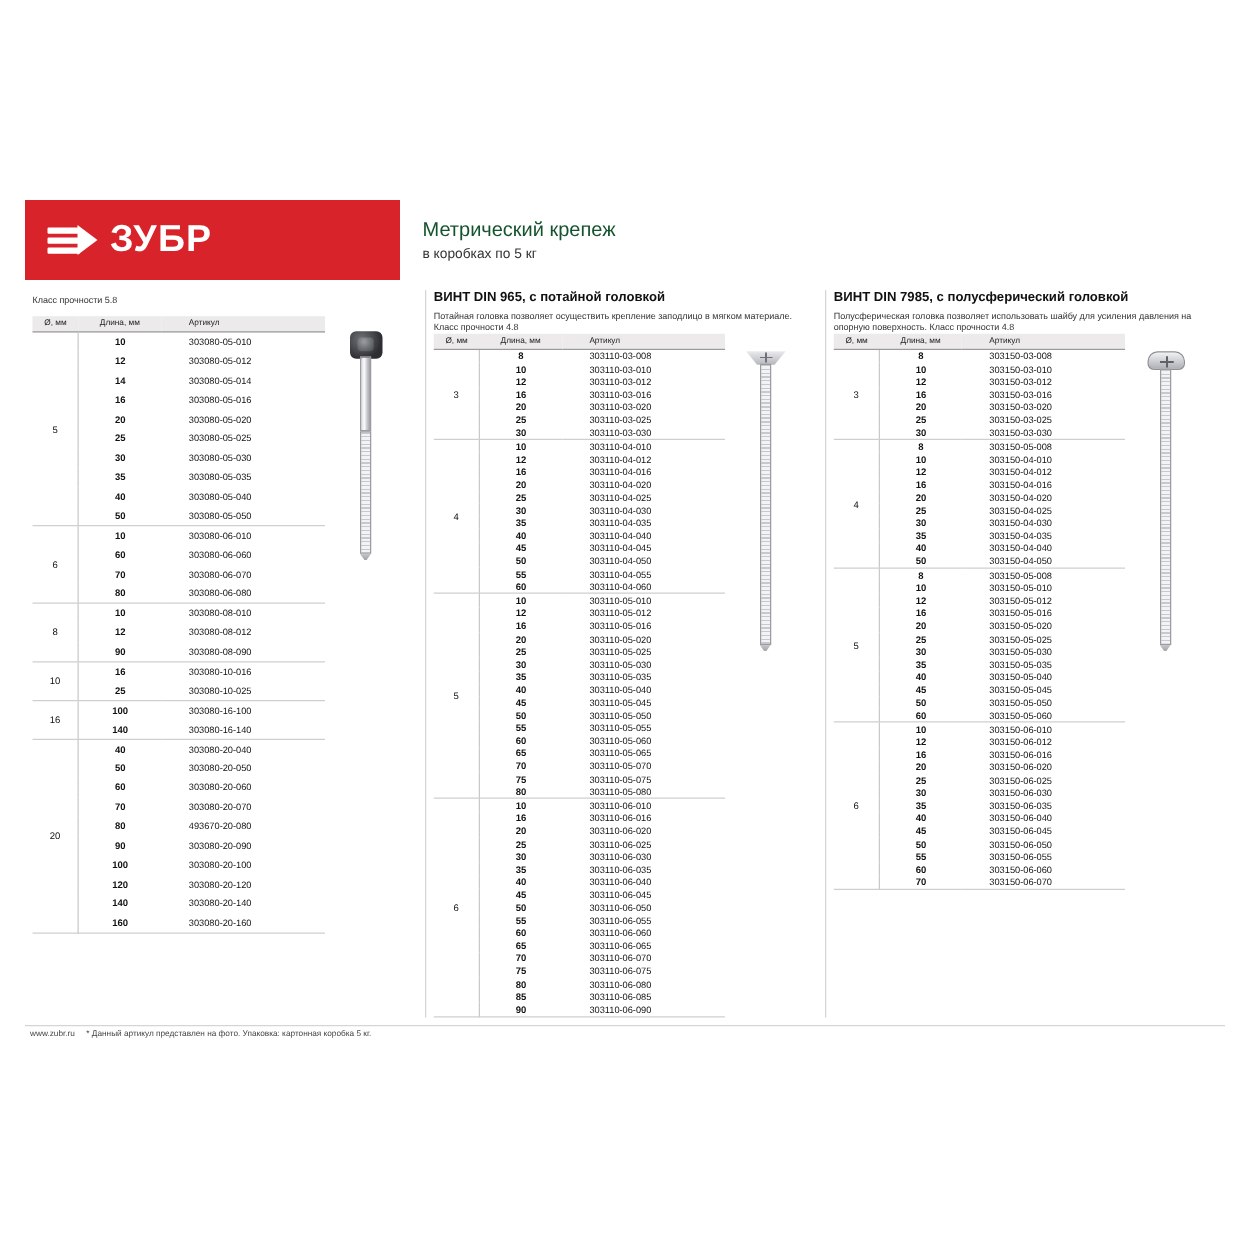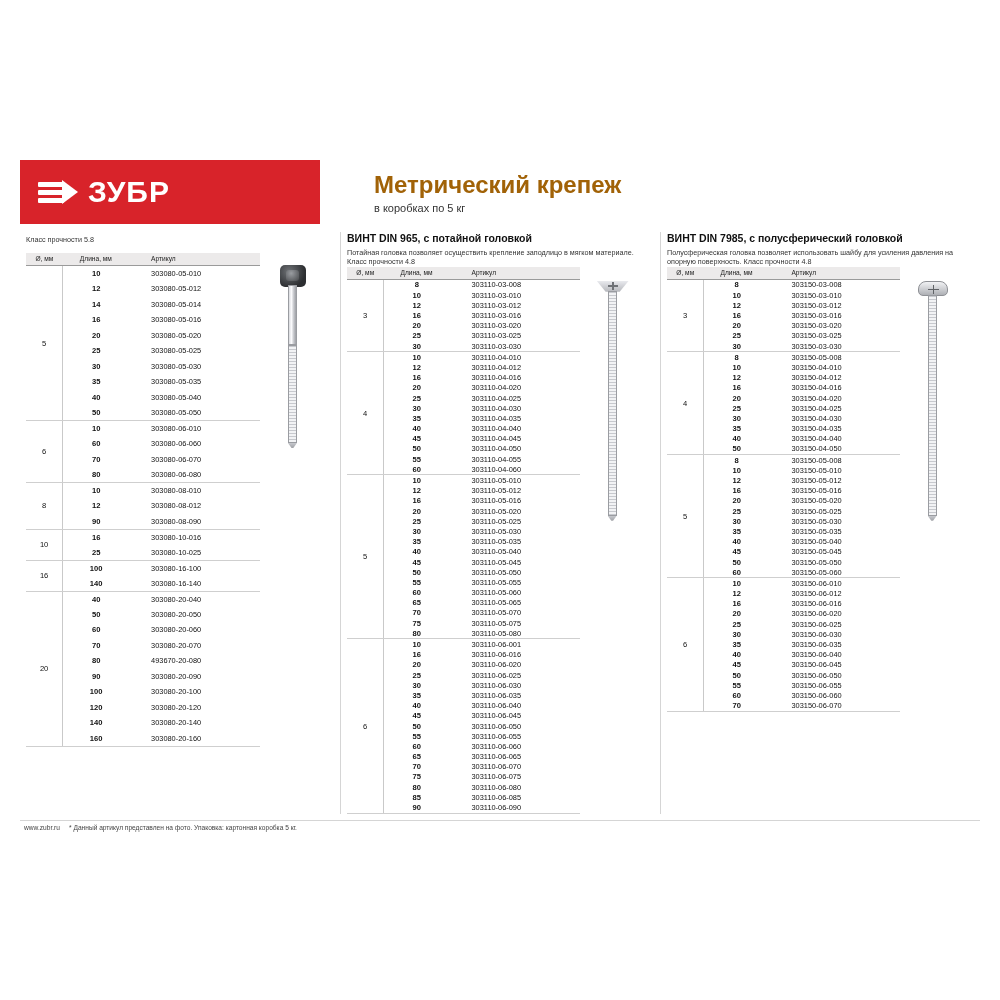--- a/index.html
+++ b/index.html
@@ -1,29 +1,29 @@
 <!DOCTYPE html>
 <html><head>
 <meta charset="utf-8">
 <style>
   html,body{margin:0;padding:0;}
   body{width:1000px;height:1000px;background:#ffffff;font-family:"Liberation Sans",sans-serif;color:#1a1a1a;}
   .sheet{position:absolute;left:20px;top:160px;width:960px;}
   
-  .hdr{display:flex;height:64px;gap:36px;}
+  .hdr{display:flex;height:64px;}
   .hdr-left{width:300px;background:#d8232a;display:flex;align-items:center;padding-left:18px;box-sizing:border-box;}
   .logo-mark{width:40px;height:34px;position:relative;margin-right:10px;}
   .logo-mark .bar{position:absolute;left:0;height:5px;background:#fff;border-radius:1px;}
   .logo-mark .b1{top:7px;width:26px;}
   .logo-mark .b2{top:15px;width:32px;}
   .logo-mark .b3{top:23px;width:26px;}
   .logo-mark .tri{position:absolute;left:24px;top:5px;width:0;height:0;border-top:12px solid transparent;border-bottom:12px solid transparent;border-left:16px solid #fff;}
   .logo-text{color:#fff;font-size:30px;font-weight:bold;letter-spacing:1px;font-family:"Liberation Sans",sans-serif;}
   .hdr-right{flex:1;background:#ffffff;display:flex;flex-direction:column;justify-content:center;padding-left:18px;box-sizing:border-box;border-top:1px solid #fff;}
-  .hdr-title{font-size:24px;font-weight:bold;color:#a16207;}
+  .hdr-title{font-size:16px;font-weight:normal;color:#14532d;}
   .hdr-sub{font-size:11px;color:#333;margin-top:3px;}
   
   .cols{display:flex;margin-top:8px;}
   .col{width:320px;box-sizing:border-box;padding:0 6px;}
   .col + .col{border-left:1px solid #d5d5d5;}
   .col-title{font-size:10.5px;font-weight:bold;color:#111;line-height:1.25;}
   .col-note{font-size:7.2px;color:#333;line-height:1.3;margin-top:3px;min-height:18px;}
   .tbl-wrap{display:flex;}
   .tbl{border-collapse:collapse;font-size:7.4px;}
   .c1 .tbl{width:240px;}
@@ -383,21 +383,21 @@
                 <td class="len">75</td>
                 <td class="art">303110-05-075</td>
               </tr>
               <tr class="grp-end" style="height: 9.2px;">
                 <td class="len">80</td>
                 <td class="art">303110-05-080</td>
               </tr>
               <tr style="height: 9.2px;">
                 <td class="dia" rowspan="17" style="border-bottom: 1px solid rgb(207, 207, 207);">6</td>
                 <td class="len">10</td>
-                <td class="art">303110-06-001</td>
+                <td class="art">303110-06-010</td>
               </tr>
               <tr style="height: 9.2px;">
                 <td class="len">16</td>
                 <td class="art">303110-06-016</td>
               </tr>
               <tr style="height: 9.2px;">
                 <td class="len">20</td>
                 <td class="art">303110-06-020</td>
               </tr>
               <tr style="height: 9.2px;">

